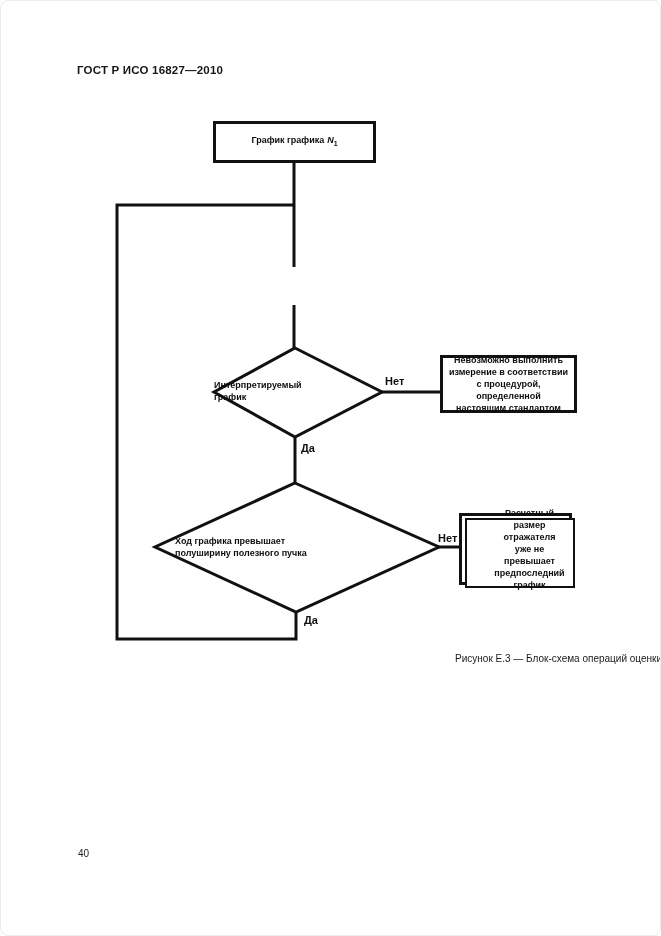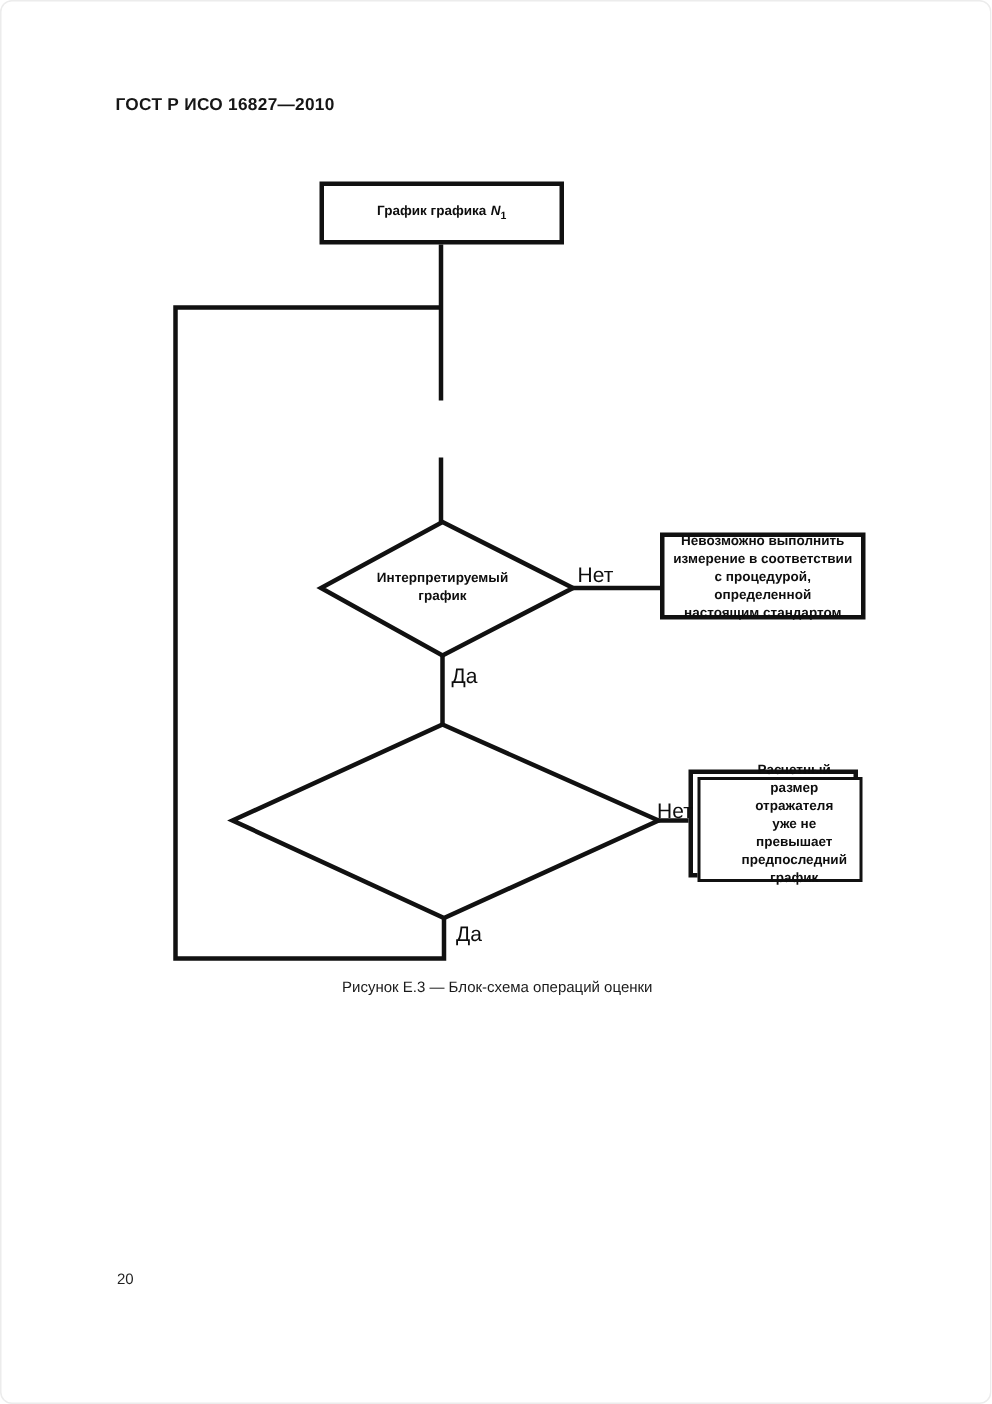--- a/index.html
+++ b/index.html
@@ -10,21 +10,21 @@
     border:1px solid #ececec; border-radius:8px; overflow:hidden;
   }
   .doc-header {
     position:absolute; left:76px; top:63px;
     font-size:11.5px; font-weight:700; letter-spacing:.2px; color:#161616;
   }
   .page-number {
     position:absolute; left:77px; top:847px; font-size:10px; color:#222;
   }
   .caption {
-    position:absolute; left:0; top:652px; width:661px; text-align:center;
+    position:absolute; left:0; top:652px; width:661px; text-align:right;
     font-size:10px; color:#1a1a1a;
   }
   svg.wires { position:absolute; left:0; top:0; z-index:1; }
   .node {
     position:absolute; z-index:2; background:#fff;
     border:3px solid #111; display:flex; align-items:center; justify-content:center;
     text-align:center; font-size:9px; font-weight:700; line-height:12px; color:#0e0e0e;
   }
   .prelines { white-space:pre-line; }
   .box-level   { left:212px; top:120px; width:163px; height:42px; }
@@ -32,27 +32,27 @@
   .box-imposs  { left:439px; top:354px; width:137px; height:58px; }
   .box-calc    { left:458px; top:512px; width:113px; height:72px; }
   
   .shadowed { overflow:visible;padding-left:28px; }
   .shadowed::after {
     content:""; position:absolute; z-index:-1;
     top:2px; left:3px; right:-6px; bottom:-6px;
     border:2px solid #111; background:#fff;
   }
   .diamond-text {
-    position:absolute; z-index:3; text-align:center;
+    position:absolute; z-index:3; 
     font-size:9px; font-weight:700; line-height:12px; color:#0e0e0e;
   }
   .d1-text { left:213px; top:378px; width:162px; }
   .d2-text { left:174px; top:534px; width:242px; }
   .wire-label {
-    position:absolute; z-index:3; font-size:14px; font-weight:400; color:#0e0e0e;
+    position:absolute; z-index:3; font-size:11px; font-weight:700; color:#0e0e0e;
   }
   .lbl-no1  { left:384px; top:374px; }
   .lbl-yes1 { left:300px; top:441px; }
   .lbl-no2  { left:437px; top:531px; }
   .lbl-yes2 { left:303px; top:613px; }
   .var-italic { font-style:italic; margin-left:3px; }
   sub { font-size:7px; }
 </style>
 </head>
 <body>
@@ -87,29 +87,31 @@
 
   <div class="diamond-text d1-text prelines">Интерпретируемый
 график</div>
 
   <div class="node box-imposs prelines">Невозможно выполнить
 измерение в соответствии
 с процедурой,
 определенной
 настоящим стандартом</div>
 
+  <div class="diamond-text d2-text prelines">Ход графика превышает
+полуширину полезного пучка</div>
 
   <div class="node box-calc prelines shadowed">Расчетный размер
 отражателя
 уже не превышает
 предпоследний
 график</div>
 
   <div class="wire-label lbl-no1">Нет</div>
   <div class="wire-label lbl-yes1">Да</div>
   <div class="wire-label lbl-no2">Нет</div>
   <div class="wire-label lbl-yes2">Да</div>
 
   <div class="caption">Рисунок Е.3 — Блок-схема операций оценки</div>
 
-  <div class="page-number">20</div>
+  <div class="page-number">40</div>
 
 </div>
 
 </body></html>

